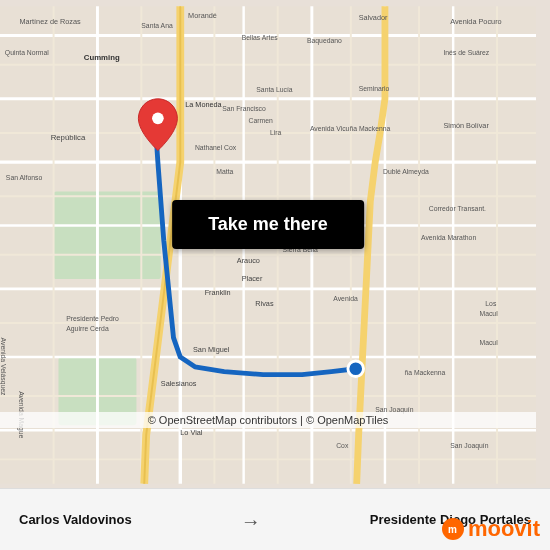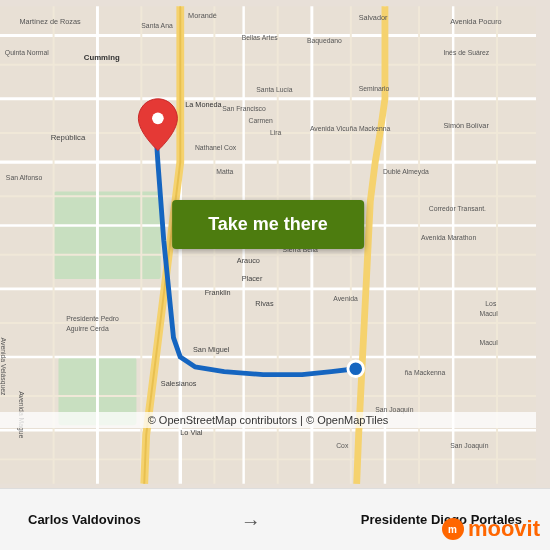--- a/index.html
+++ b/index.html
@@ -23,21 +23,21 @@
     
     #cta-button-container {
       position: absolute;
       top: 200px;
       left: 50%;
       transform: translateX(-50%);
       z-index: 10;
     }
 
     #cta-button {
-      background-color: #4d7c0f;
+      background-color: #000000;
       color: white;
       border: none;
       border-radius: 4px;
       padding: 14px 36px;
       font-size: 18px;
       font-weight: 600;
       cursor: pointer;
       white-space: nowrap;
       box-shadow: 0 2px 6px rgba(0,0,0,0.3);
     }
@@ -47,21 +47,21 @@
       position: absolute;
       bottom: 0;
       left: 0;
       width: 550px;
       height: 62px;
       background: #f5f5f5;
       border-top: 1px solid #ddd;
       display: flex;
       align-items: center;
       justify-content: space-between;
-      padding: 0 28px;
+      padding: 0 19px;
     }
 
     .bottom-section {
       display: flex;
       flex-direction: column;
       align-items: center;
       gap: 2px;
     }
 
     .bottom-name {

